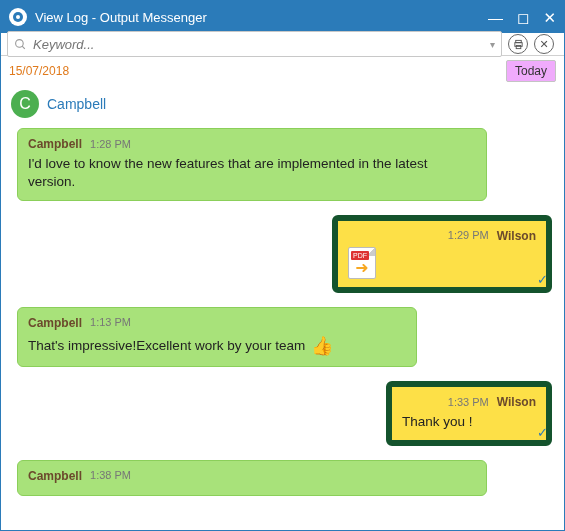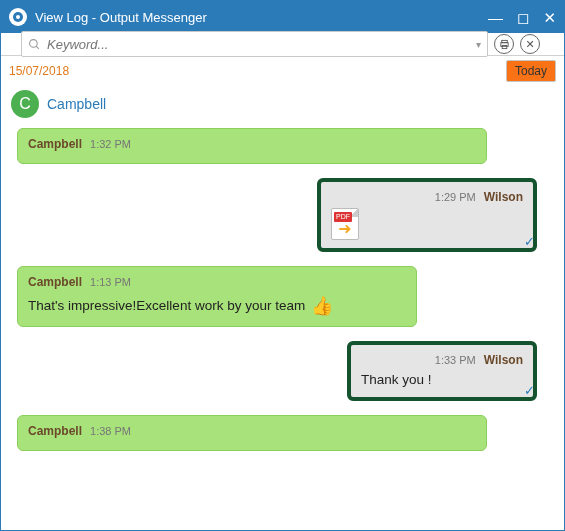--- a/index.html
+++ b/index.html
@@ -4,37 +4,37 @@
 <style>
 * { margin: 0; padding: 0; box-sizing: border-box; }
 body { font-family: "Segoe UI", Tahoma, sans-serif; font-size: 13px; background: #fff; }
 .window { width: 565px; height: 531px; border: 1px solid #2b7bb9; display: flex; flex-direction: column; }
 .titlebar { background: #2b7bb9; height: 32px; display: flex; align-items: center; padding: 12px 8px; color: #ffffff; }
 .titlebar .app-icon { width: 18px; height: 18px; border-radius: 50%; background: #fff; display: flex; align-items: center; justify-content: center; margin-right: 8px; }
 .titlebar .app-icon svg { width: 12px; height: 12px; }
 .titlebar .title { flex: 1; font-size: 13px; }
 .titlebar .win-controls { display: flex; gap: 14px; align-items: center; }
 .titlebar .win-controls span { cursor: pointer; font-size: 15px; line-height: 1; }
-.toolbar { height: 23px; border-bottom: 1px solid #d0d0d0; display: flex; align-items: center; padding: 4px 20px; gap: 6px; background: #fff; }
+.toolbar { height: 23px; border-bottom: 1px solid #d0d0d0; display: flex; align-items: center; padding: 4px 6px; gap: 6px; background: #fff; }
 .search { flex: 1; height: 26px; border: 1px solid #c8c8c8; border-radius: 2px; display: flex; align-items: center; padding: 0 6px; background: #fff; }
 .search .sicon { color: #999; margin-right: 6px; display: flex; }
 .search input { flex: 1; border: none; outline: none; font-size: 13px; color: #444; background: transparent; font-style: italic; }
 .search .dd { color: #999; font-size: 10px; }
 .tool-icons { display: flex; gap: 6px; padding-right: 4px; }
 .circ-btn { width: 20px; height: 20px; border: 1.5px solid #666; border-radius: 50%; display: flex; align-items: center; justify-content: center; cursor: pointer; color: #555; font-size: 11px; }
 .datebar { display: flex; align-items: center; padding: 4px 8px 0 8px; }
 .datebar .date { color: #e07a1c; font-size: 12px; flex: 1; }
-.datebar .today { background: #f97316; color: #333; font-size: 12px; padding: 3px 8px; border-radius: 2px; border: 1px solid #c4c4c4; }
+.datebar .today { background: #f0abfc; color: #333; font-size: 12px; padding: 3px 8px; border-radius: 2px; border: 1px solid #c4c4c4; }
 .chat { flex: 1; overflow: auto; padding: 4px 10px 10px 10px; }
 .header-row { display: flex; align-items: center; gap: 8px; padding: 4px 0 10px 0; }
 .avatar { width: 28px; height: 28px; border-radius: 50%; background: #4caf50; color: #fff; display: flex; align-items: center; justify-content: center; font-size: 16px; font-weight: 500; }
 .contact-name { color: #2b7bb9; font-size: 14px; }
 .msg { max-width: 470px; border-radius: 6px; padding: 7px 10px 8px 10px; margin-bottom: 14px; position: relative; line-height: 1.35; }
 .msg.left { background: #a8e27a; border: 1px solid #8bcf5a; margin-left: 6px; }
-.msg.right { background: #e5e5e5; border: 4px solid #14532d; margin-left: auto; margin-right: 17px; }
+.msg.right { background: #fde047; border: 6px solid #14532d; margin-left: auto; margin-right: 2px; }
 .msg .meta { font-size: 12px; margin-bottom: 3px; display: flex; align-items: center; gap: 8px; }
 .msg.right .meta { justify-content: flex-end; }
 .msg .meta .name { font-weight: bold; color: #6b4a2c; }
 .msg .meta .time { color: #777; font-size: 11px; }
 .msg .body { color: #222; font-size: 13.5px; display: flex; align-items: center; gap: 6px; }
 .msg.right .body { justify-content: flex-start; }
 .file-row { display: flex; align-items: center; gap: 6px; }
 .file-icon { width: 28px; height: 32px; background: #fff; border: 1px solid #bbb; border-radius: 2px; position: relative; display: flex; align-items: flex-end; justify-content: center; }
 .file-icon::before { content: ""; position: absolute; top: 0; right: 0; width: 8px; height: 8px; background: linear-gradient(135deg, #fff 50%, #ccc 50%); }
 .file-icon .pdf { position: absolute; top: 3px; left: 2px; background: #d33; color: #fff; font-size: 7px; padding: 0 2px; border-radius: 1px; }
@@ -93,22 +93,23 @@
   <div class="chat">
 
     <div class="header-row">
       <span class="avatar">C</span>
       <span class="contact-name">Campbell</span>
     </div>
 
     <div class="msg left">
       <div class="meta">
         <span class="name">Campbell</span>
-        <span class="time">1:32 PM</span>
+        <span class="time">1:28 PM</span>
       </div>
+      <div class="body">I'd love to know the new features that are implemented in the latest version.</div>
     </div>
 
     <div class="msg right" style="width:220px">
       <div class="meta">
         <span class="time">1:29 PM</span>
         <span class="name">Wilson</span>
       </div>
       <div class="body file-row">
         <span class="file-icon">
           <span class="pdf">PDF</span>
@@ -122,21 +123,21 @@
       <div class="meta">
         <span class="name">Campbell</span>
         <span class="time">1:13 PM</span>
       </div>
       <div class="body">
         <span>That's impressive!Excellent work by your team</span>
         <span class="thumbs">👍</span>
       </div>
     </div>
 
-    <div class="msg right" style="width:190px">
+    <div class="msg right" style="width:166px">
       <div class="meta">
         <span class="time">1:33 PM</span>
         <span class="name">Wilson</span>
       </div>
       <div class="body">Thank you !</div>
       <span class="tick">✓</span>
     </div>
 
     <div class="msg left">
       <div class="meta">

